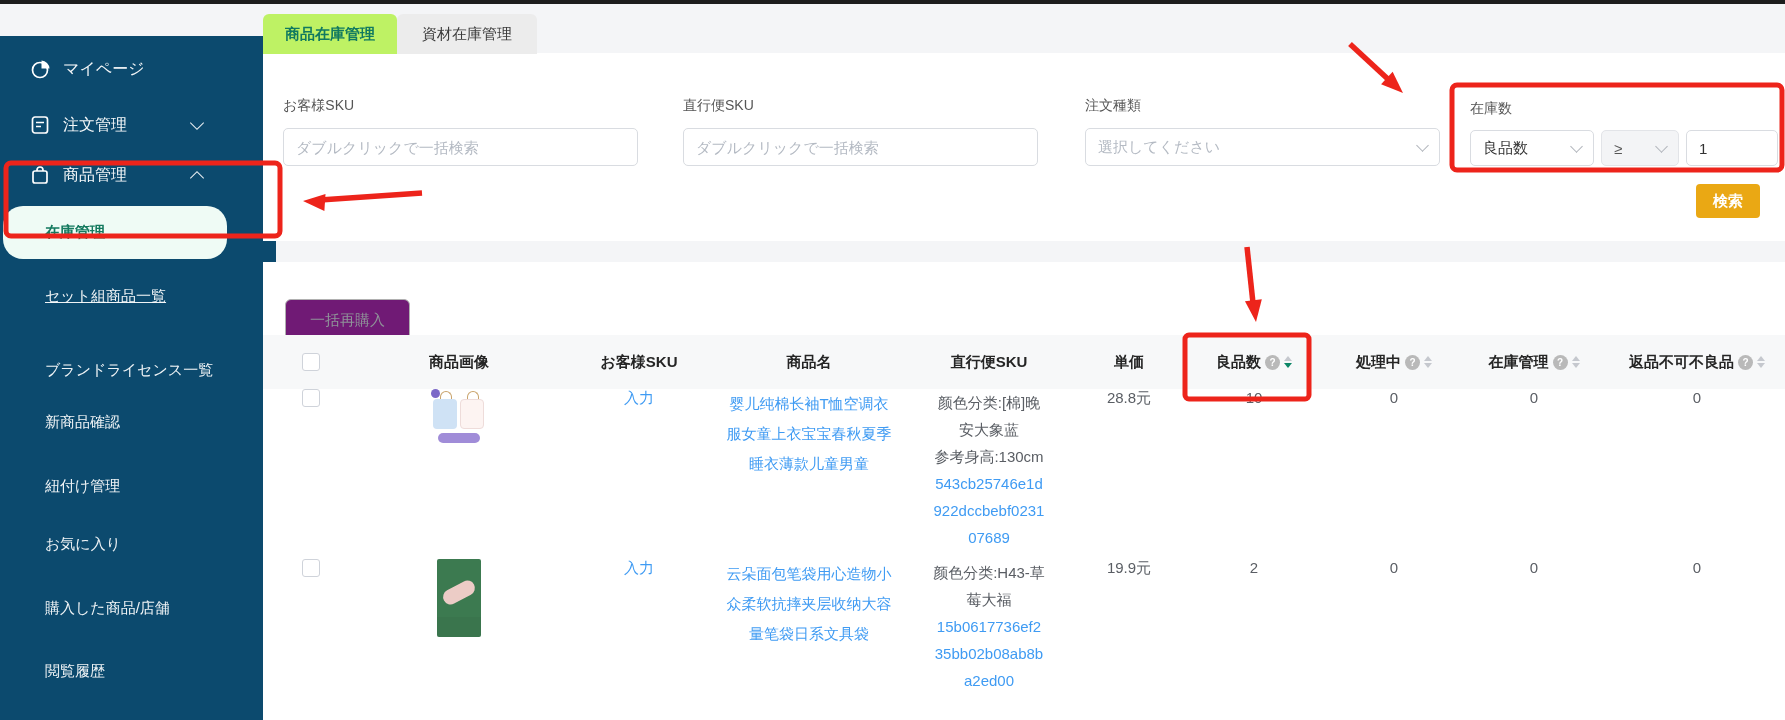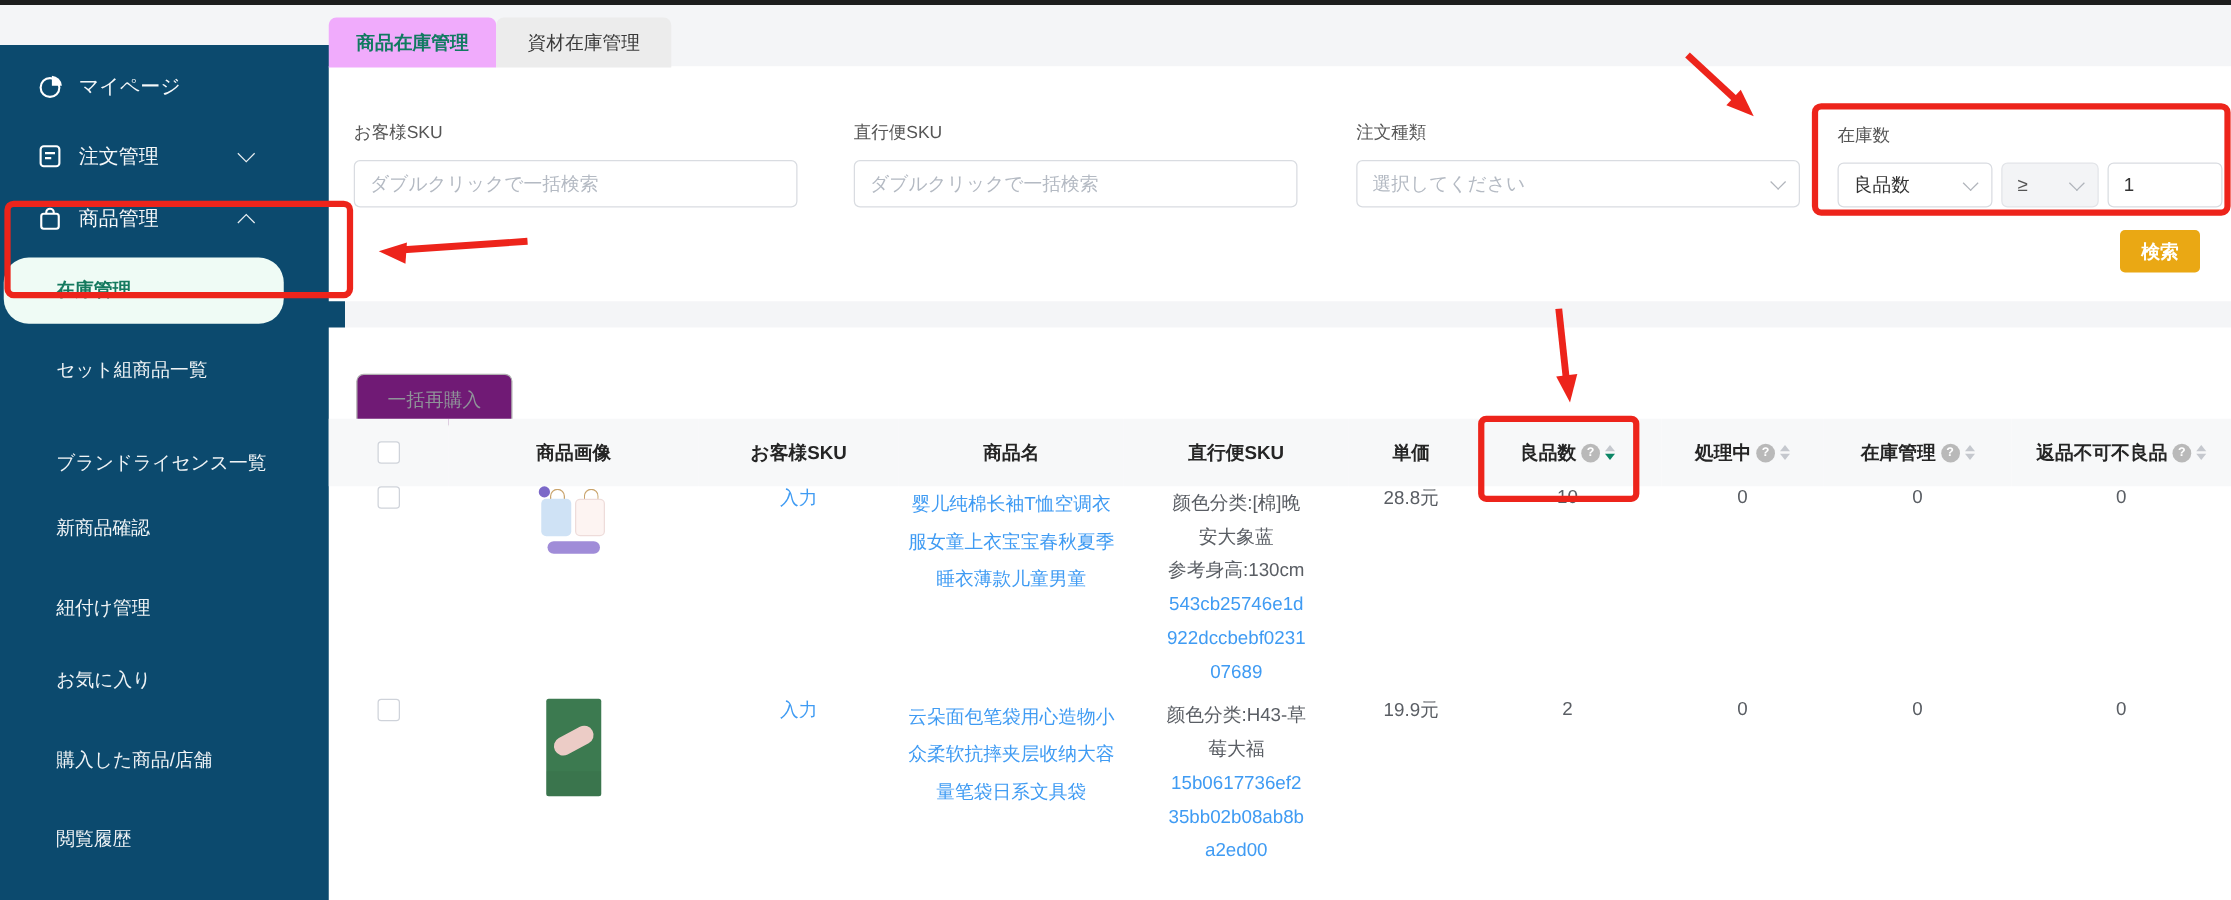--- a/index.html
+++ b/index.html
@@ -13,21 +13,21 @@
   .side-item{left:0;width:240px;height:30px;display:flex;align-items:center;color:rgba(255,255,255,.96);font-size:16px;cursor:pointer;}
   .side-item .ic{width:22px;height:22px;margin-left:29px;margin-right:12px;flex:0 0 auto;}
   .side-item .chev{position:absolute;right:38px;}
   .sub-item{left:0;width:240px;height:30px;display:flex;align-items:center;padding-left:45px;box-sizing:border-box;color:rgba(255,255,255,.94);font-size:15px;cursor:pointer;}
   .active-pill{left:3px;top:170px;width:224px;height:53px;background:#effbf5;border-radius:20px;display:flex;align-items:center;padding-left:42px;box-sizing:border-box;color:#157a5f;font-size:15px;font-weight:bold;cursor:pointer;}
   .chev-down,.chev-up{width:9px;height:9px;border-right:1.8px solid rgba(255,255,255,.9);border-bottom:1.8px solid rgba(255,255,255,.9);display:inline-block;}
   .chev-down{transform:rotate(45deg);margin-top:-4px;}
   .chev-up{transform:rotate(-135deg);margin-top:5px;}
   
   .tab{top:14px;height:40px;display:flex;align-items:center;justify-content:center;font-size:15px;border-radius:6px 6px 0 0;cursor:pointer;}
-  .tab1{left:263px;width:134px;background:#f0abfc;color:#117a60;font-weight:bold;}
+  .tab1{left:263px;width:134px;background:#bef264;color:#117a60;font-weight:bold;}
   .tab2{left:397px;width:140px;background:#ececec;color:#3a3a3a;}
   
   .card1{left:263px;top:53px;width:1522px;height:188px;background:#fff;}
   .card2{left:263px;top:262px;width:1522px;height:458px;background:#fff;}
   
   .flabel{top:97px;font-size:14px;color:#555;}
   .finput{top:128px;height:38px;box-sizing:border-box;border:1px solid #d9dce1;border-radius:5px;background:#fff;
           font-size:15px;color:#333;padding:0 12px;font-family:inherit;}
   .finput::placeholder{color:#b4bac3;}
   .fselect{top:128px;height:38px;box-sizing:border-box;border:1px solid #d9dce1;border-radius:5px;background:#fff;
@@ -99,21 +99,21 @@
             <path d="M8 7 V6 a3 3 0 0 1 6 0 V7" fill="none" stroke="#fff" stroke-width="1.7"></path>
           </svg>
       </span>
       <span>商品管理</span>
       <span class="chev chev-up"></span>
     </div>
 
     <div class="abs active-pill">
       <span>在庫管理</span>
     </div>
-    <div class="abs sub-item" style="top:245px;">
+    <div class="abs sub-item" style="top:245px;text-decoration:underline;">
         <span>セット組商品一覧</span>
       </div>
     <div class="abs sub-item" style="top:319px;">
         <span>ブランドライセンス一覧</span>
       </div>
     <div class="abs sub-item" style="top:371px;">
         <span>新商品確認</span>
       </div>
     <div class="abs sub-item" style="top:435px;">
         <span>紐付け管理</span>

